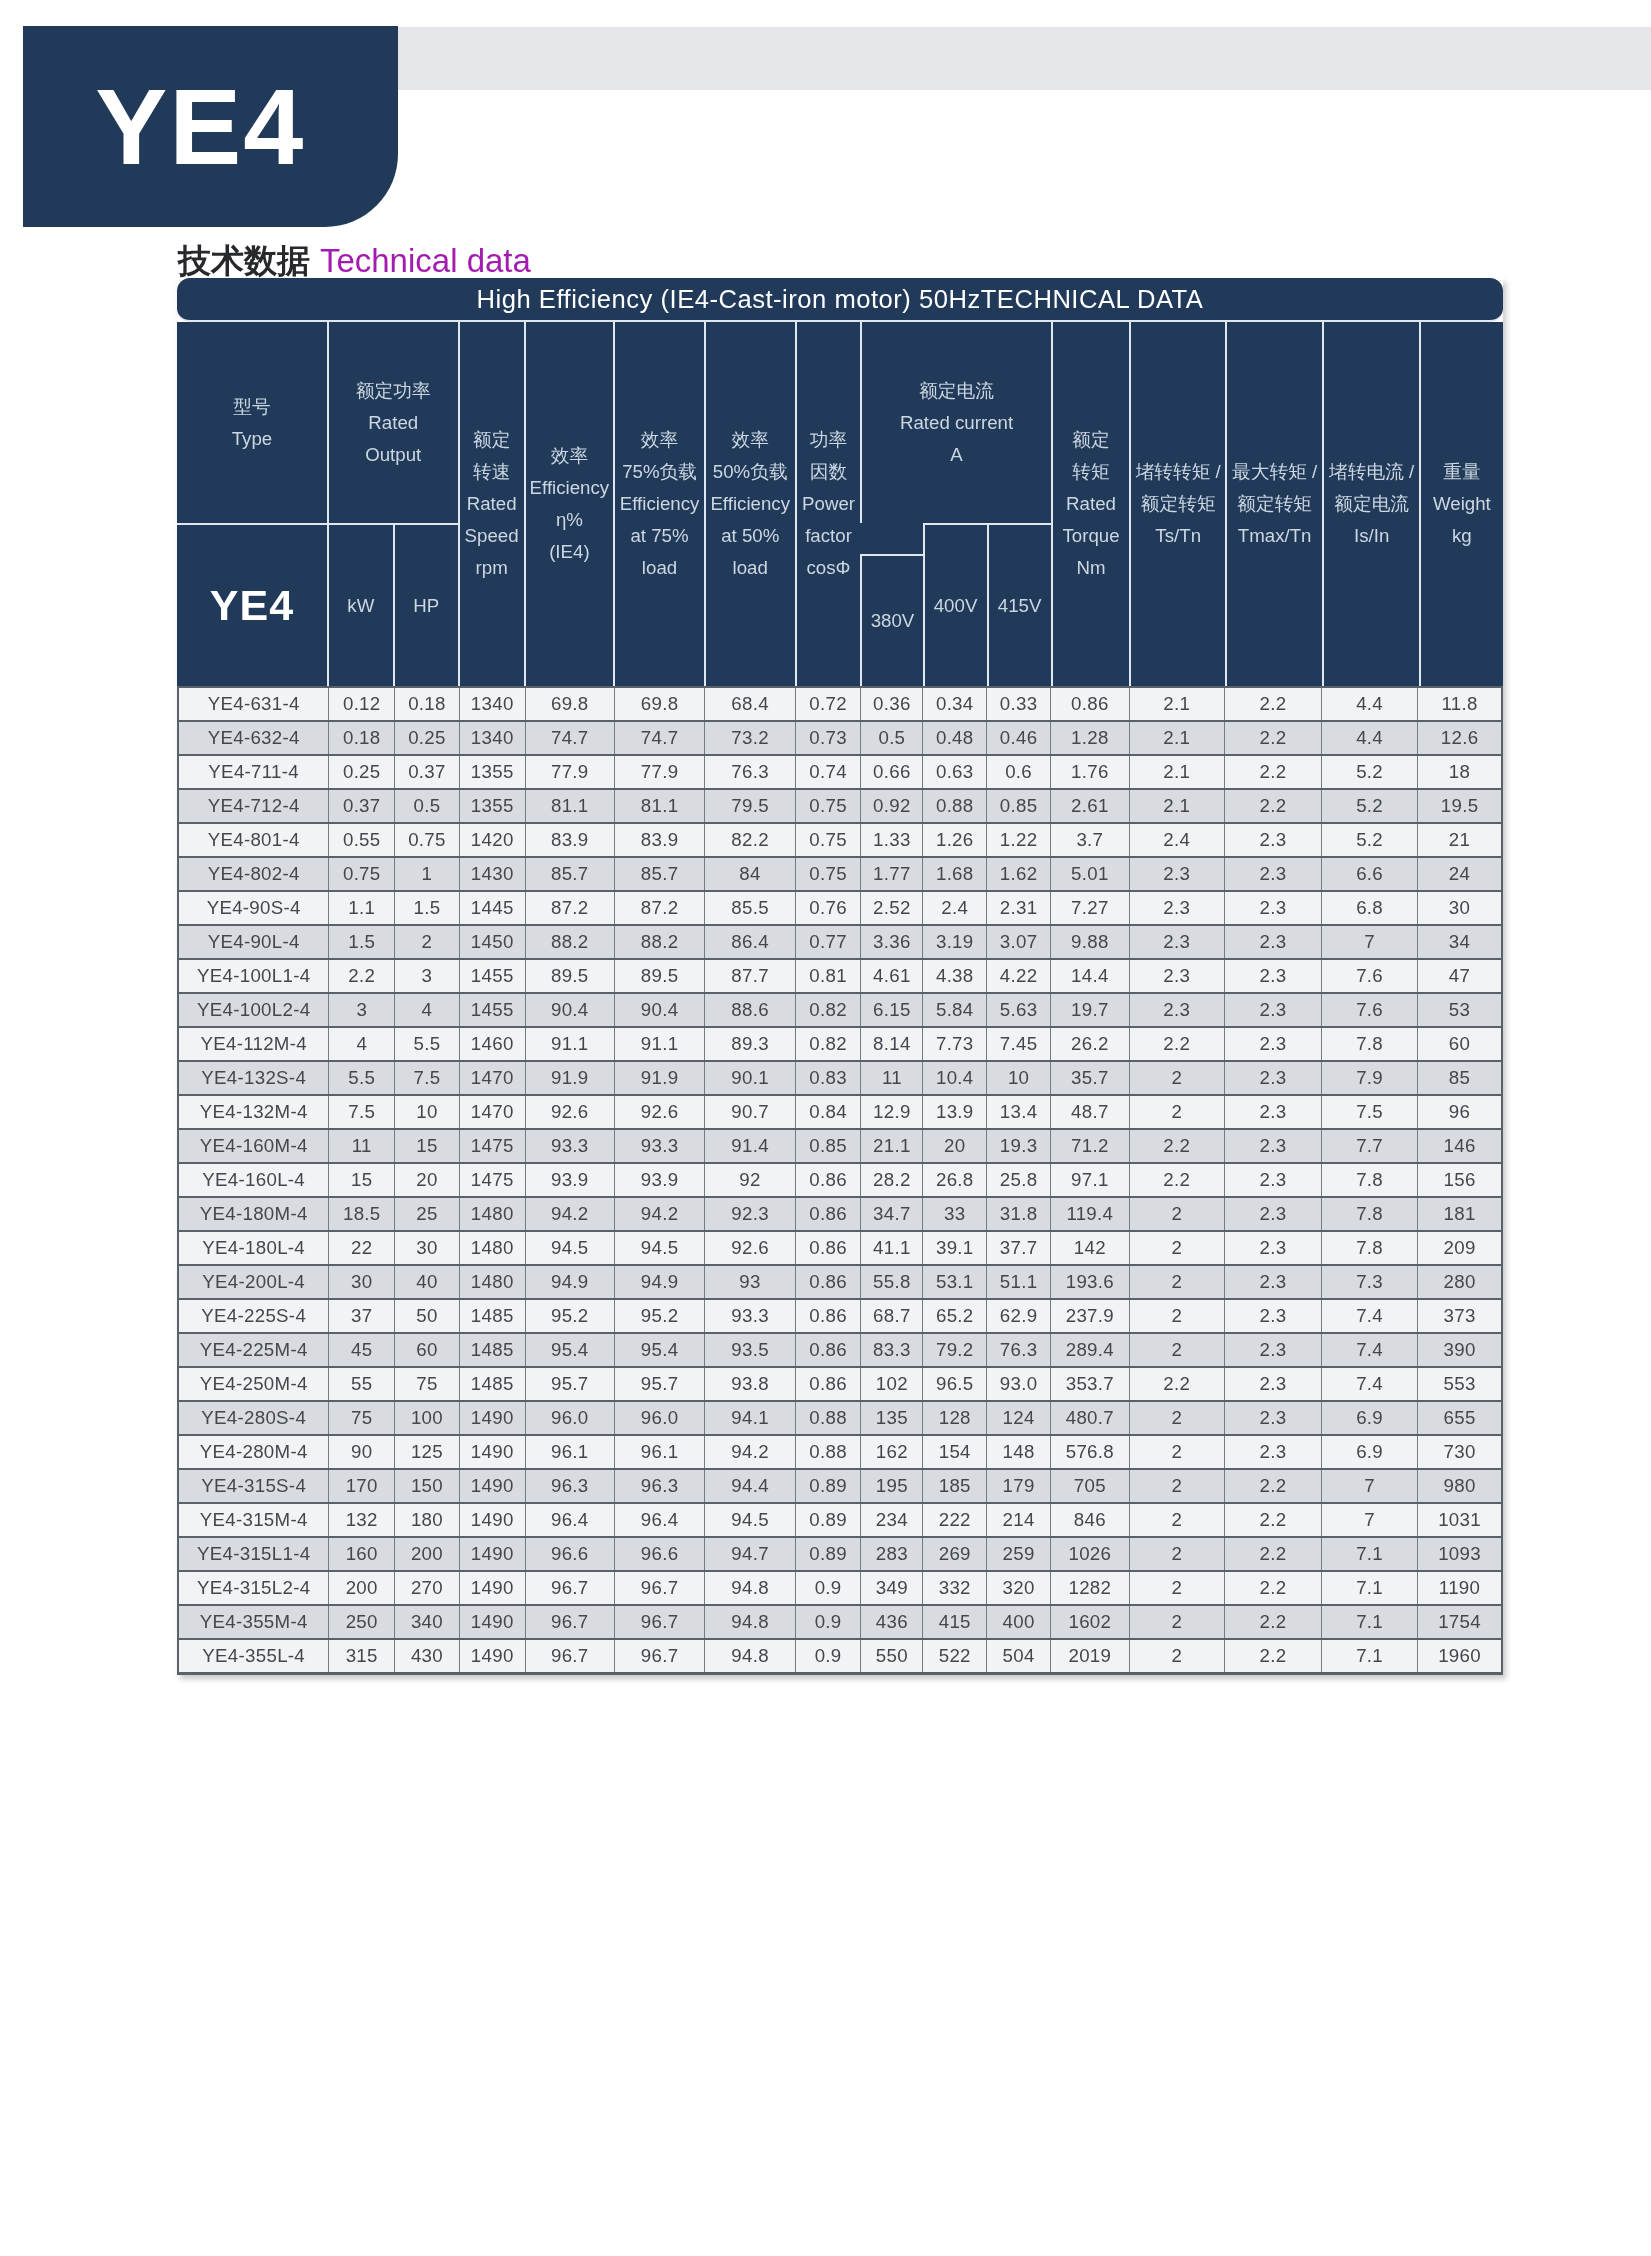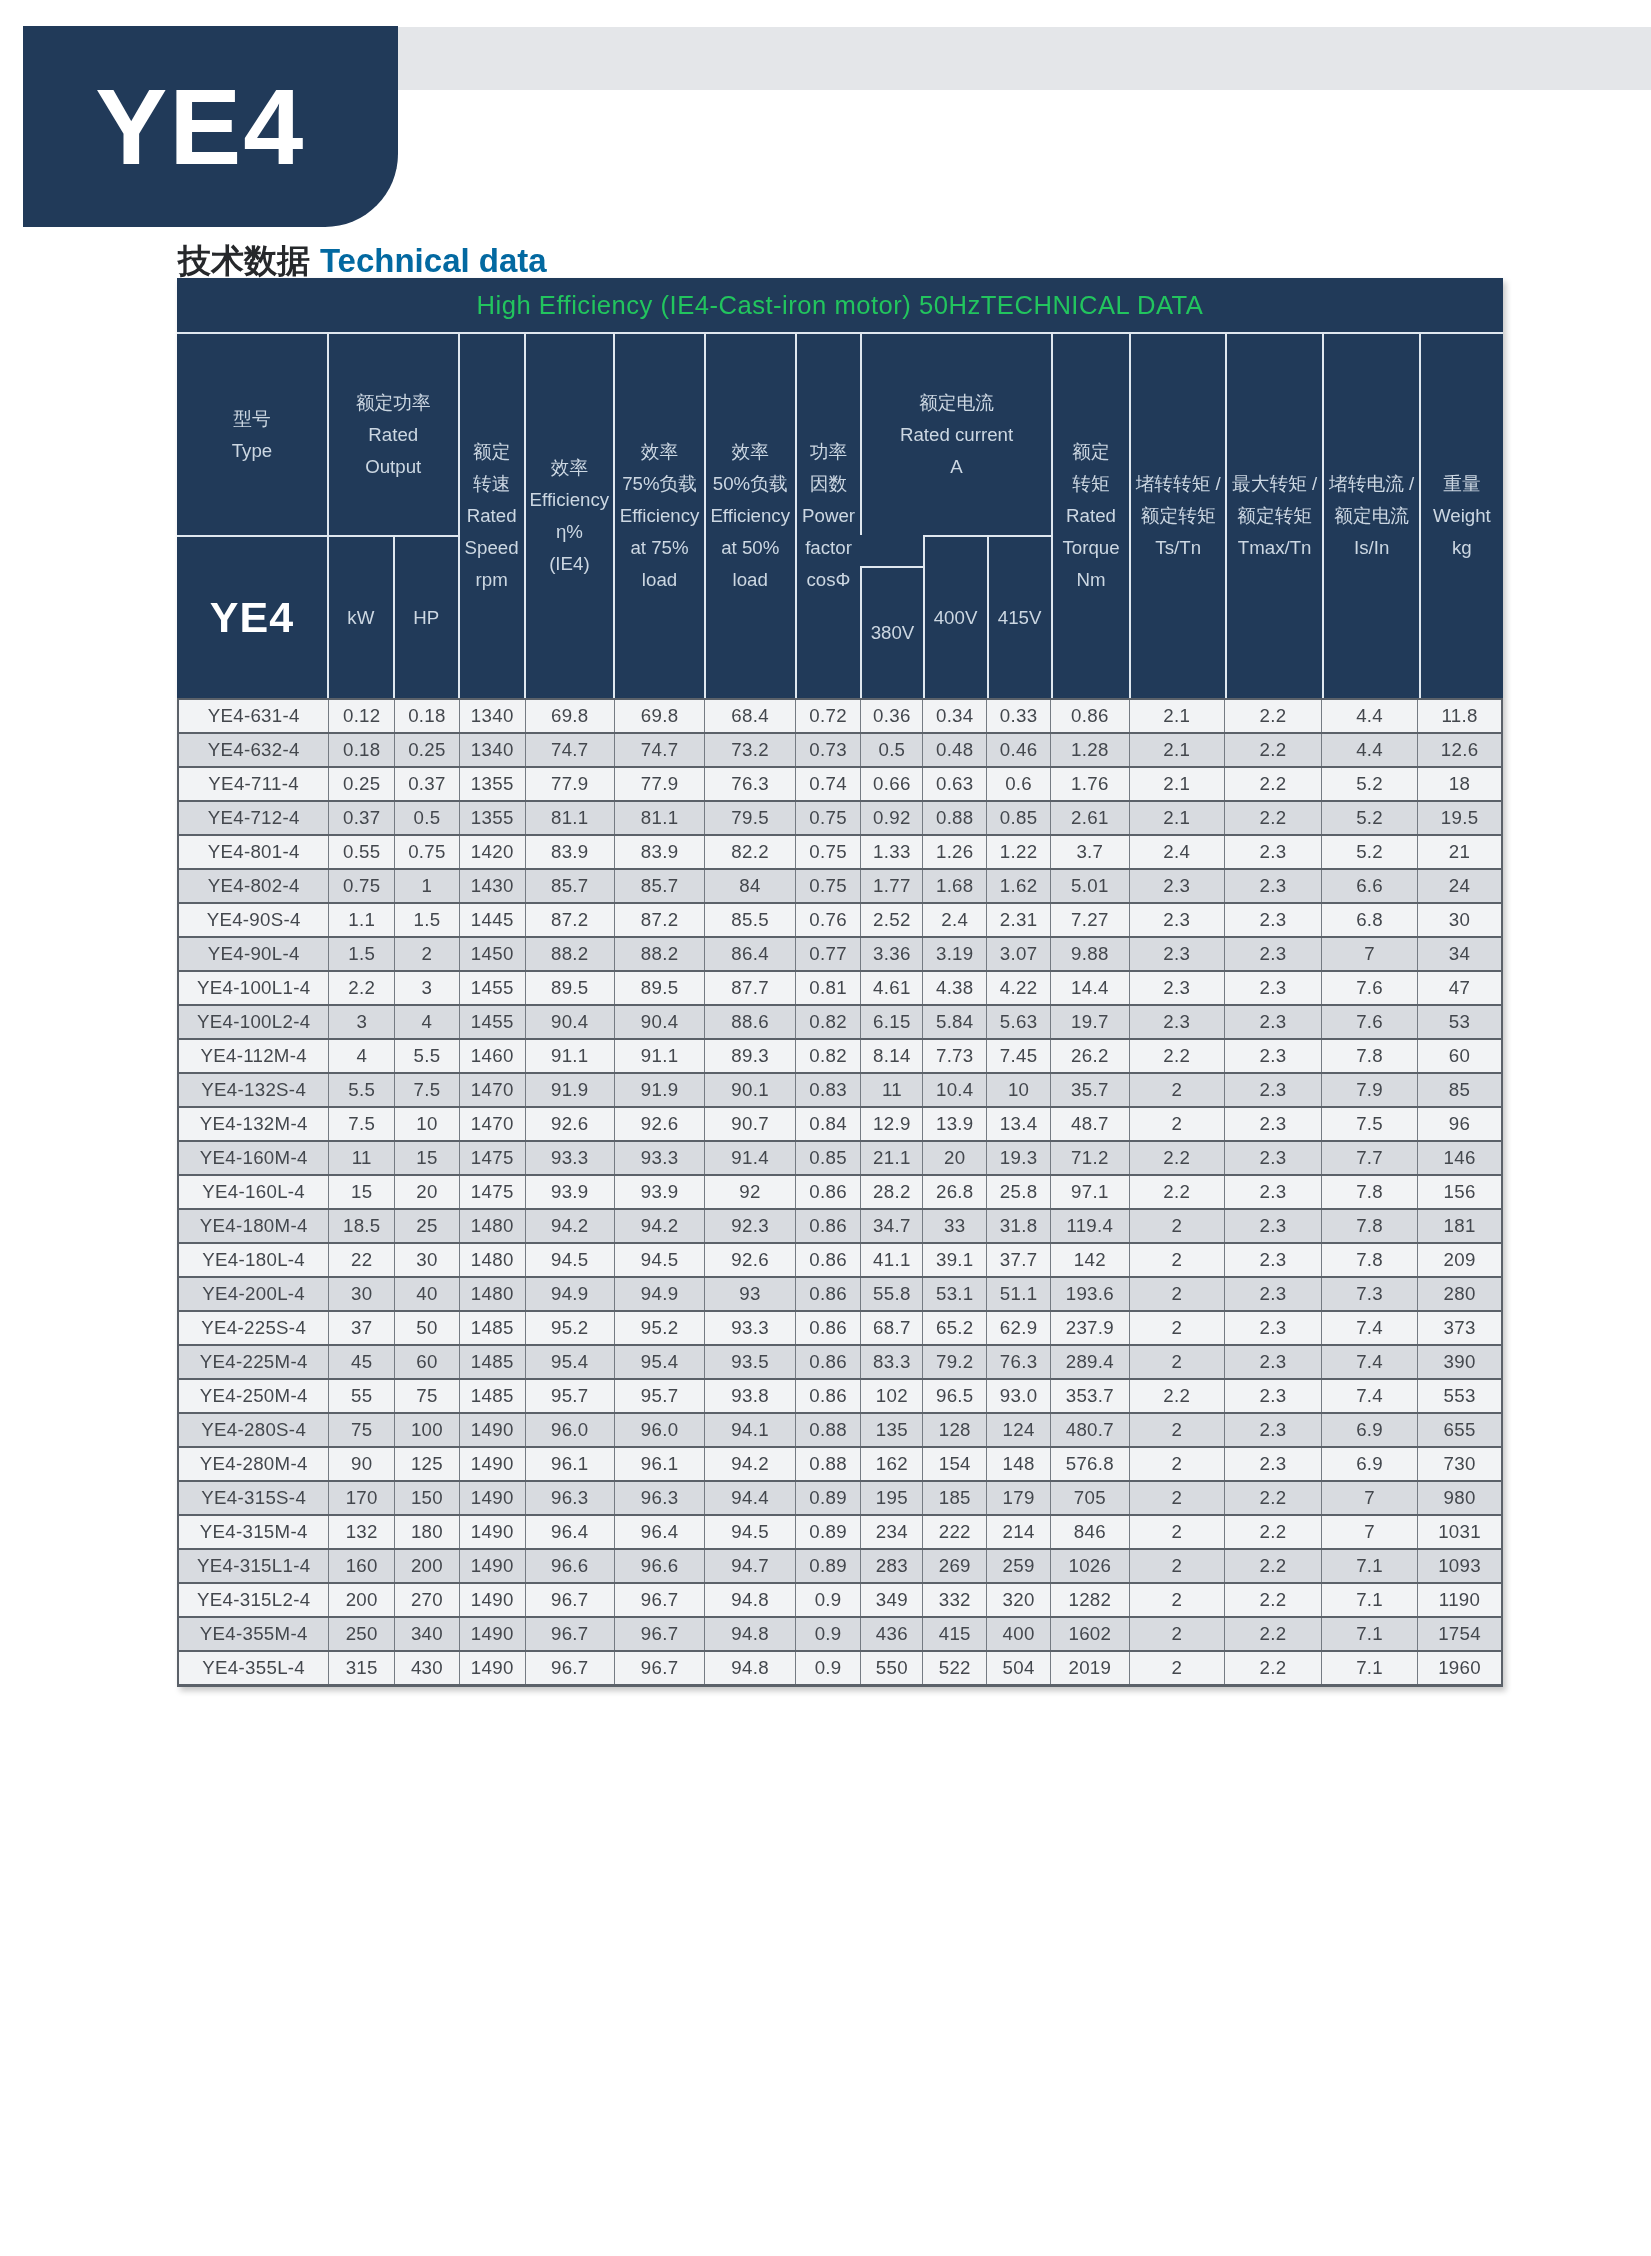--- a/index.html
+++ b/index.html
@@ -25,32 +25,32 @@
   .badge{
     position:absolute;left:22.7px;top:25.6px;width:375px;height:201px;
     background:var(--navy);border-bottom-right-radius:73px;
     display:flex;align-items:center;justify-content:center;
   }
   .badge span{color:#ffffff;font-weight:bold;font-size:108px;letter-spacing:2px;padding-right:19.7px;}
 
   
   .heading{position:absolute;left:178px;top:239px;font-size:33px;color:#26282b;white-space:nowrap;}
   .heading .zh{font-weight:bold;}
-  .heading .en{font-weight:bold;margin-left:9.9px;color:#0369a1;}
+  .heading .en{font-weight:normal;margin-left:9.9px;color:#a21caf;}
 
   
   .dtable{
     position:absolute;left:177px;top:278px;width:1326px;
     box-shadow:3px 3.9px 5.9px rgba(0,0,0,0.22);
   }
   .t-title{
-    height:56px;background:var(--navy);color:#22c55e;
+    height:44px;background:var(--navy);color:#ffffff;
     display:flex;align-items:center;justify-content:center;
     font-size:25.6px;font-weight:400;letter-spacing:0.5px;
-    border-bottom:2px solid var(--hdr-line);box-sizing:border-box;
+    border-bottom:2px solid var(--hdr-line);box-sizing:border-box;border-radius:13px;
   }
 
   
   .t-head{
     display:grid;background:var(--navy);
     grid-template-columns:var(--cols);
     grid-template-rows:201px 163px;
     color:var(--hdr-txt);font-size:18.7px;
   }
   .hcell{

